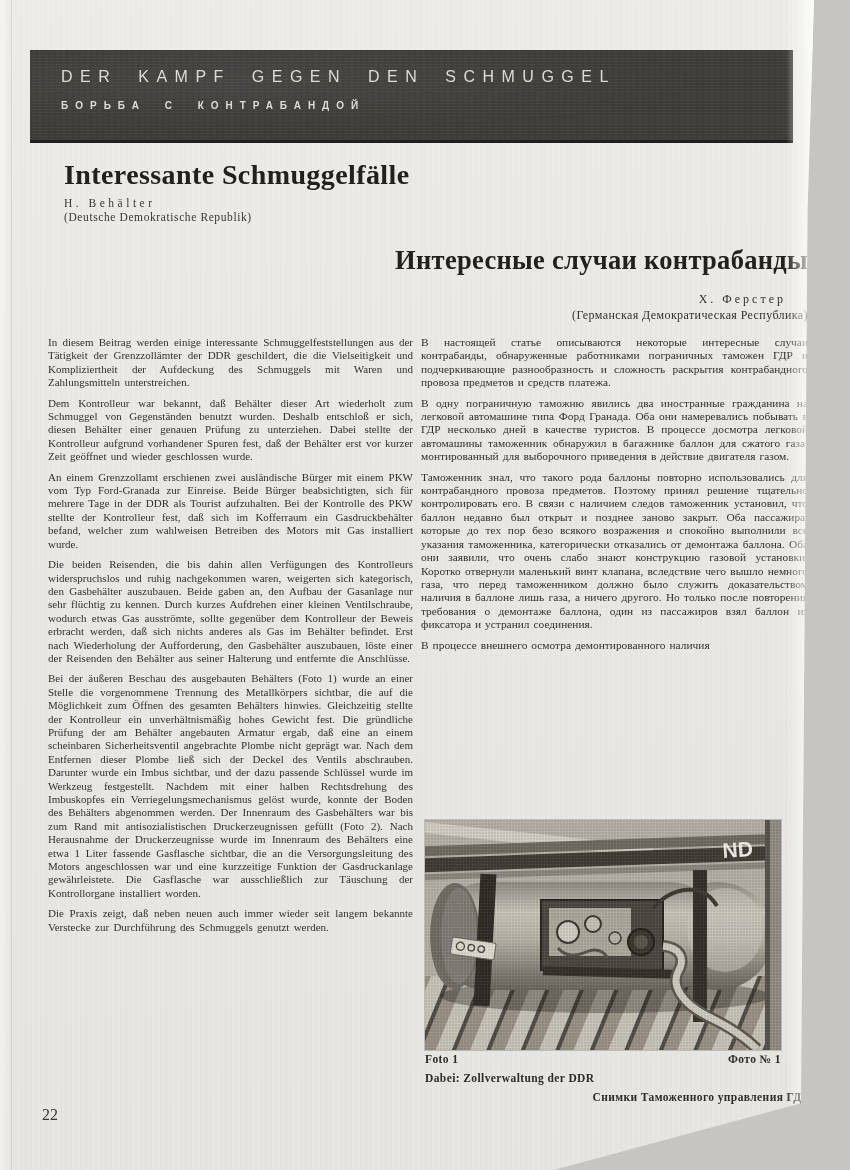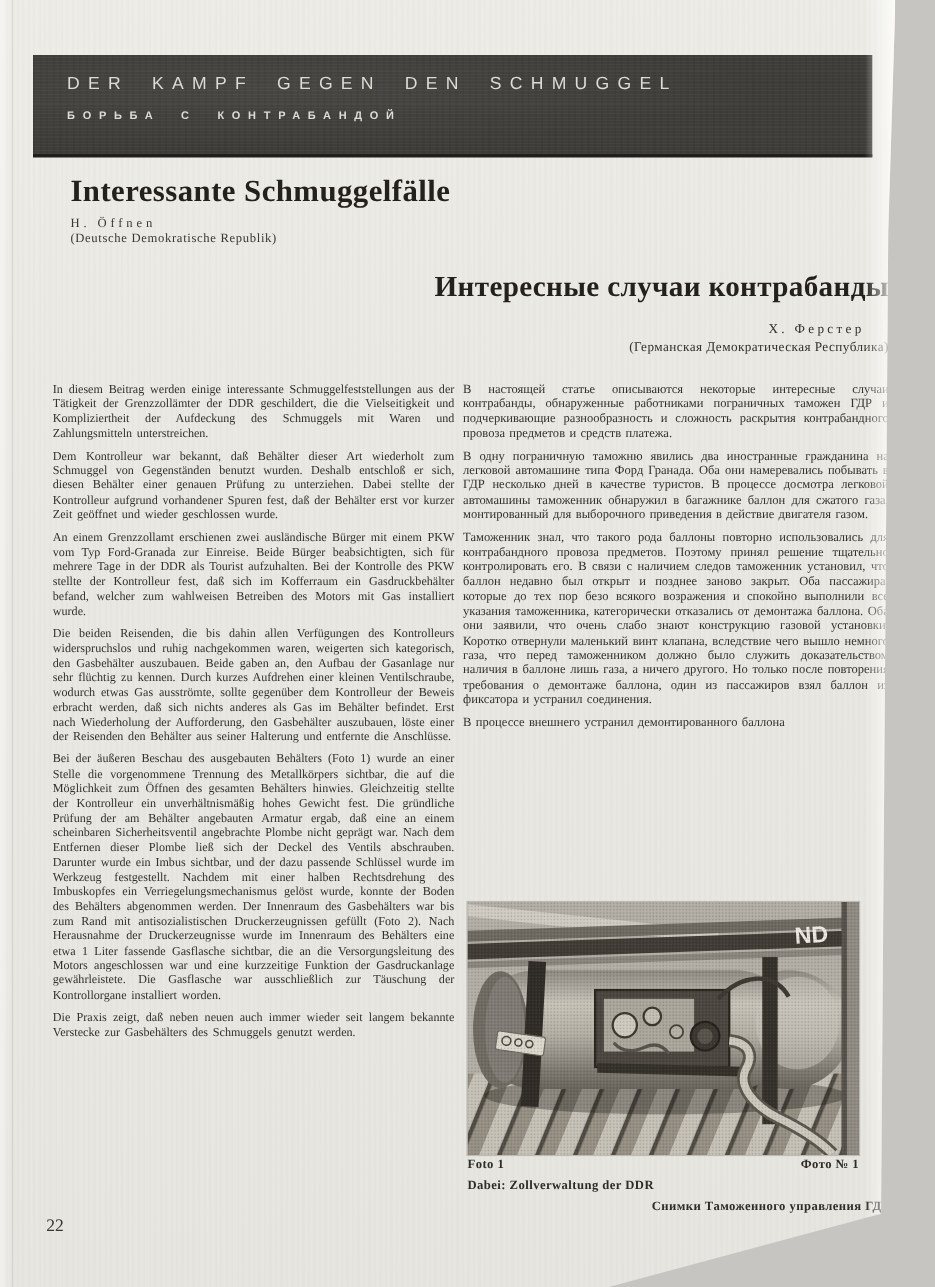--- a/index.html
+++ b/index.html
@@ -40,21 +40,21 @@
   .de-head{position:absolute;left:48px;top:160px;color:#24211d;margin-left:16px;}
   .de-title{font-size:28px;font-weight:bold;letter-spacing:0.4px;line-height:30px;}
   .de-author{margin-top:7px;font-size:11.5px;letter-spacing:3.5px;color:#3a3732;}
   .de-country{margin-top:2px;font-size:11.5px;letter-spacing:0.6px;color:#3a3732;}
 
   .ru-head{position:absolute;left:388px;top:246px;width:420px;text-align:right;color:#24211d;}
   .ru-title{font-size:26.5px;font-weight:bold;letter-spacing:0.3px;line-height:29px;}
   .ru-author{margin-top:17px;font-size:12px;letter-spacing:3px;padding-right:22px;color:#34312c;}
   .ru-country{margin-top:1px;font-size:12px;letter-spacing:0.4px;color:#34312c;}
 
-  .col{position:absolute;top:348px;color:#34312c;text-align:justify;}
+  .col{position:absolute;top:336px;color:#34312c;text-align:justify;}
   .col p{margin:0 0 7px 0;}
   .col-de{left:48px;width:365px;font-size:11px;line-height:13.4px;word-spacing:0.14em;}
   .col-ru{left:421px;width:387px;font-size:11.4px;line-height:13.4px;word-spacing:0.1em;}
 
   .photo-frame{position:absolute;left:425px;top:820px;width:356px;height:230px;overflow:hidden;
     box-shadow:0 0 0 1px rgba(70,65,58,0.25);}
   .photo-frame svg{display:block;}
 
   .photo-captions{position:absolute;left:425px;top:1053px;width:356px;display:flex;
     justify-content:space-between;font-weight:bold;font-size:11.5px;letter-spacing:0.4px;color:#2f2c27;text-align:center;}
@@ -70,44 +70,44 @@
 
 <div class="paper">
 
   <div class="banner">
     <div class="bl1">DER KAMPF GEGEN DEN SCHMUGGEL</div>
     <div class="bl2">БОРЬБА С КОНТРАБАНДОЙ</div>
   </div>
 
   <div class="de-head">
     <div class="de-title">Interessante Schmuggelfälle</div>
-    <div class="de-author">H. Öffnen</div>
+    <div class="de-author">H. Behälter</div>
     <div class="de-country">(Deutsche Demokratische Republik)</div>
   </div>
 
   <div class="ru-head">
     <div class="ru-title">Интересные случаи контрабанды</div>
     <div class="ru-author">Х. Ферстер</div>
     <div class="ru-country">(Германская Демократическая Республика)</div>
   </div>
 
   <div class="col col-de">
     <p>In diesem Beitrag werden einige interessante Schmuggelfeststellungen aus der Tätigkeit der Grenzzollämter der DDR geschildert, die die Vielseitigkeit und Kompliziertheit der Aufdeckung des Schmuggels mit Waren und Zahlungsmitteln unterstreichen.</p>
     <p>Dem Kontrolleur war bekannt, daß Behälter dieser Art wiederholt zum Schmuggel von Gegenständen benutzt wurden. Deshalb entschloß er sich, diesen Behälter einer genauen Prüfung zu unterziehen. Dabei stellte der Kontrolleur aufgrund vorhandener Spuren fest, daß der Behälter erst vor kurzer Zeit geöffnet und wieder geschlossen wurde.</p>
     <p>An einem Grenzzollamt erschienen zwei ausländische Bürger mit einem PKW vom Typ Ford-Granada zur Einreise. Beide Bürger beabsichtigten, sich für mehrere Tage in der DDR als Tourist aufzuhalten. Bei der Kontrolle des PKW stellte der Kontrolleur fest, daß sich im Kofferraum ein Gasdruckbehälter befand, welcher zum wahlweisen Betreiben des Motors mit Gas installiert wurde.</p>
     <p>Die beiden Reisenden, die bis dahin allen Verfügungen des Kontrolleurs widerspruchslos und ruhig nachgekommen waren, weigerten sich kategorisch, den Gasbehälter auszubauen. Beide gaben an, den Aufbau der Gasanlage nur sehr flüchtig zu kennen. Durch kurzes Aufdrehen einer kleinen Ventilschraube, wodurch etwas Gas ausströmte, sollte gegenüber dem Kontrolleur der Beweis erbracht werden, daß sich nichts anderes als Gas im Behälter befindet. Erst nach Wiederholung der Aufforderung, den Gasbehälter auszubauen, löste einer der Reisenden den Behälter aus seiner Halterung und entfernte die Anschlüsse.</p>
     <p>Bei der äußeren Beschau des ausgebauten Behälters (Foto 1) wurde an einer Stelle die vorgenommene Trennung des Metallkörpers sichtbar, die auf die Möglichkeit zum Öffnen des gesamten Behälters hinwies. Gleichzeitig stellte der Kontrolleur ein unverhältnismäßig hohes Gewicht fest. Die gründliche Prüfung der am Behälter angebauten Armatur ergab, daß eine an einem scheinbaren Sicherheitsventil angebrachte Plombe nicht geprägt war. Nach dem Entfernen dieser Plombe ließ sich der Deckel des Ventils abschrauben. Darunter wurde ein Imbus sichtbar, und der dazu passende Schlüssel wurde im Werkzeug festgestellt. Nachdem mit einer halben Rechtsdrehung des Imbuskopfes ein Verriegelungsmechanismus gelöst wurde, konnte der Boden des Behälters abgenommen werden. Der Innenraum des Gasbehälters war bis zum Rand mit antisozialistischen Druckerzeugnissen gefüllt (Foto 2). Nach Herausnahme der Druckerzeugnisse wurde im Innenraum des Behälters eine etwa 1 Liter fassende Gasflasche sichtbar, die an die Versorgungsleitung des Motors angeschlossen war und eine kurzzeitige Funktion der Gasdruckanlage gewährleistete. Die Gasflasche war ausschließlich zur Täuschung der Kontrollorgane installiert worden.</p>
-    <p>Die Praxis zeigt, daß neben neuen auch immer wieder seit langem bekannte Verstecke zur Gasbehälters des Schmuggels genutzt werden.</p>
+    <p>Die Praxis zeigt, daß neben neuen auch immer wieder seit langem bekannte Verstecke zur Durchführung des Schmuggels genutzt werden.</p>
   </div>
 
   <div class="col col-ru">
     <p>В настоящей статье описываются некоторые интересные случаи контрабанды, обнаруженные работниками пограничных таможен ГДР и подчеркивающие разнообразность и сложность раскрытия контрабандного провоза предметов и средств платежа.</p>
     <p>В одну пограничную таможню явились два иностранные гражданина на легковой автомашине типа Форд Гранада. Оба они намеревались побывать в ГДР несколько дней в качестве туристов. В процессе досмотра легковой автомашины таможенник обнаружил в багажнике баллон для сжатого газа, монтированный для выборочного приведения в действие двигателя газом.</p>
     <p>Таможенник знал, что такого рода баллоны повторно использовались для контрабандного провоза предметов. Поэтому принял решение тщательно контролировать его. В связи с наличием следов таможенник установил, что баллон недавно был открыт и позднее заново закрыт. Оба пассажира, которые до тех пор безо всякого возражения и спокойно выполнили все указания таможенника, категорически отказались от демонтажа баллона. Оба они заявили, что очень слабо знают конструкцию газовой установки. Коротко отвернули маленький винт клапана, вследствие чего вышло немного газа, что перед таможенником должно было служить доказательством наличия в баллоне лишь газа, а ничего другого. Но только после повторения требования о демонтаже баллона, один из пассажиров взял баллон из фиксатора и устранил соединения.</p>
-    <p>В процессе внешнего устранил демонтированного баллона</p>
+    <p>В процессе внешнего осмотра демонтированного наличия</p>
   </div>
 
   <div class="photo-frame">
     <svg width="356" height="230" viewBox="0 0 356 230" xmlns="http://www.w3.org/2000/svg">
       <defs>
         <linearGradient id="cylG" x1="0" y1="0" x2="0" y2="1">
           <stop offset="0" stop-color="#8d8880"></stop>
           <stop offset="0.28" stop-color="#c7c3b9"></stop>
           <stop offset="0.55" stop-color="#b3aea4"></stop>
           <stop offset="0.85" stop-color="#7d7870"></stop>

